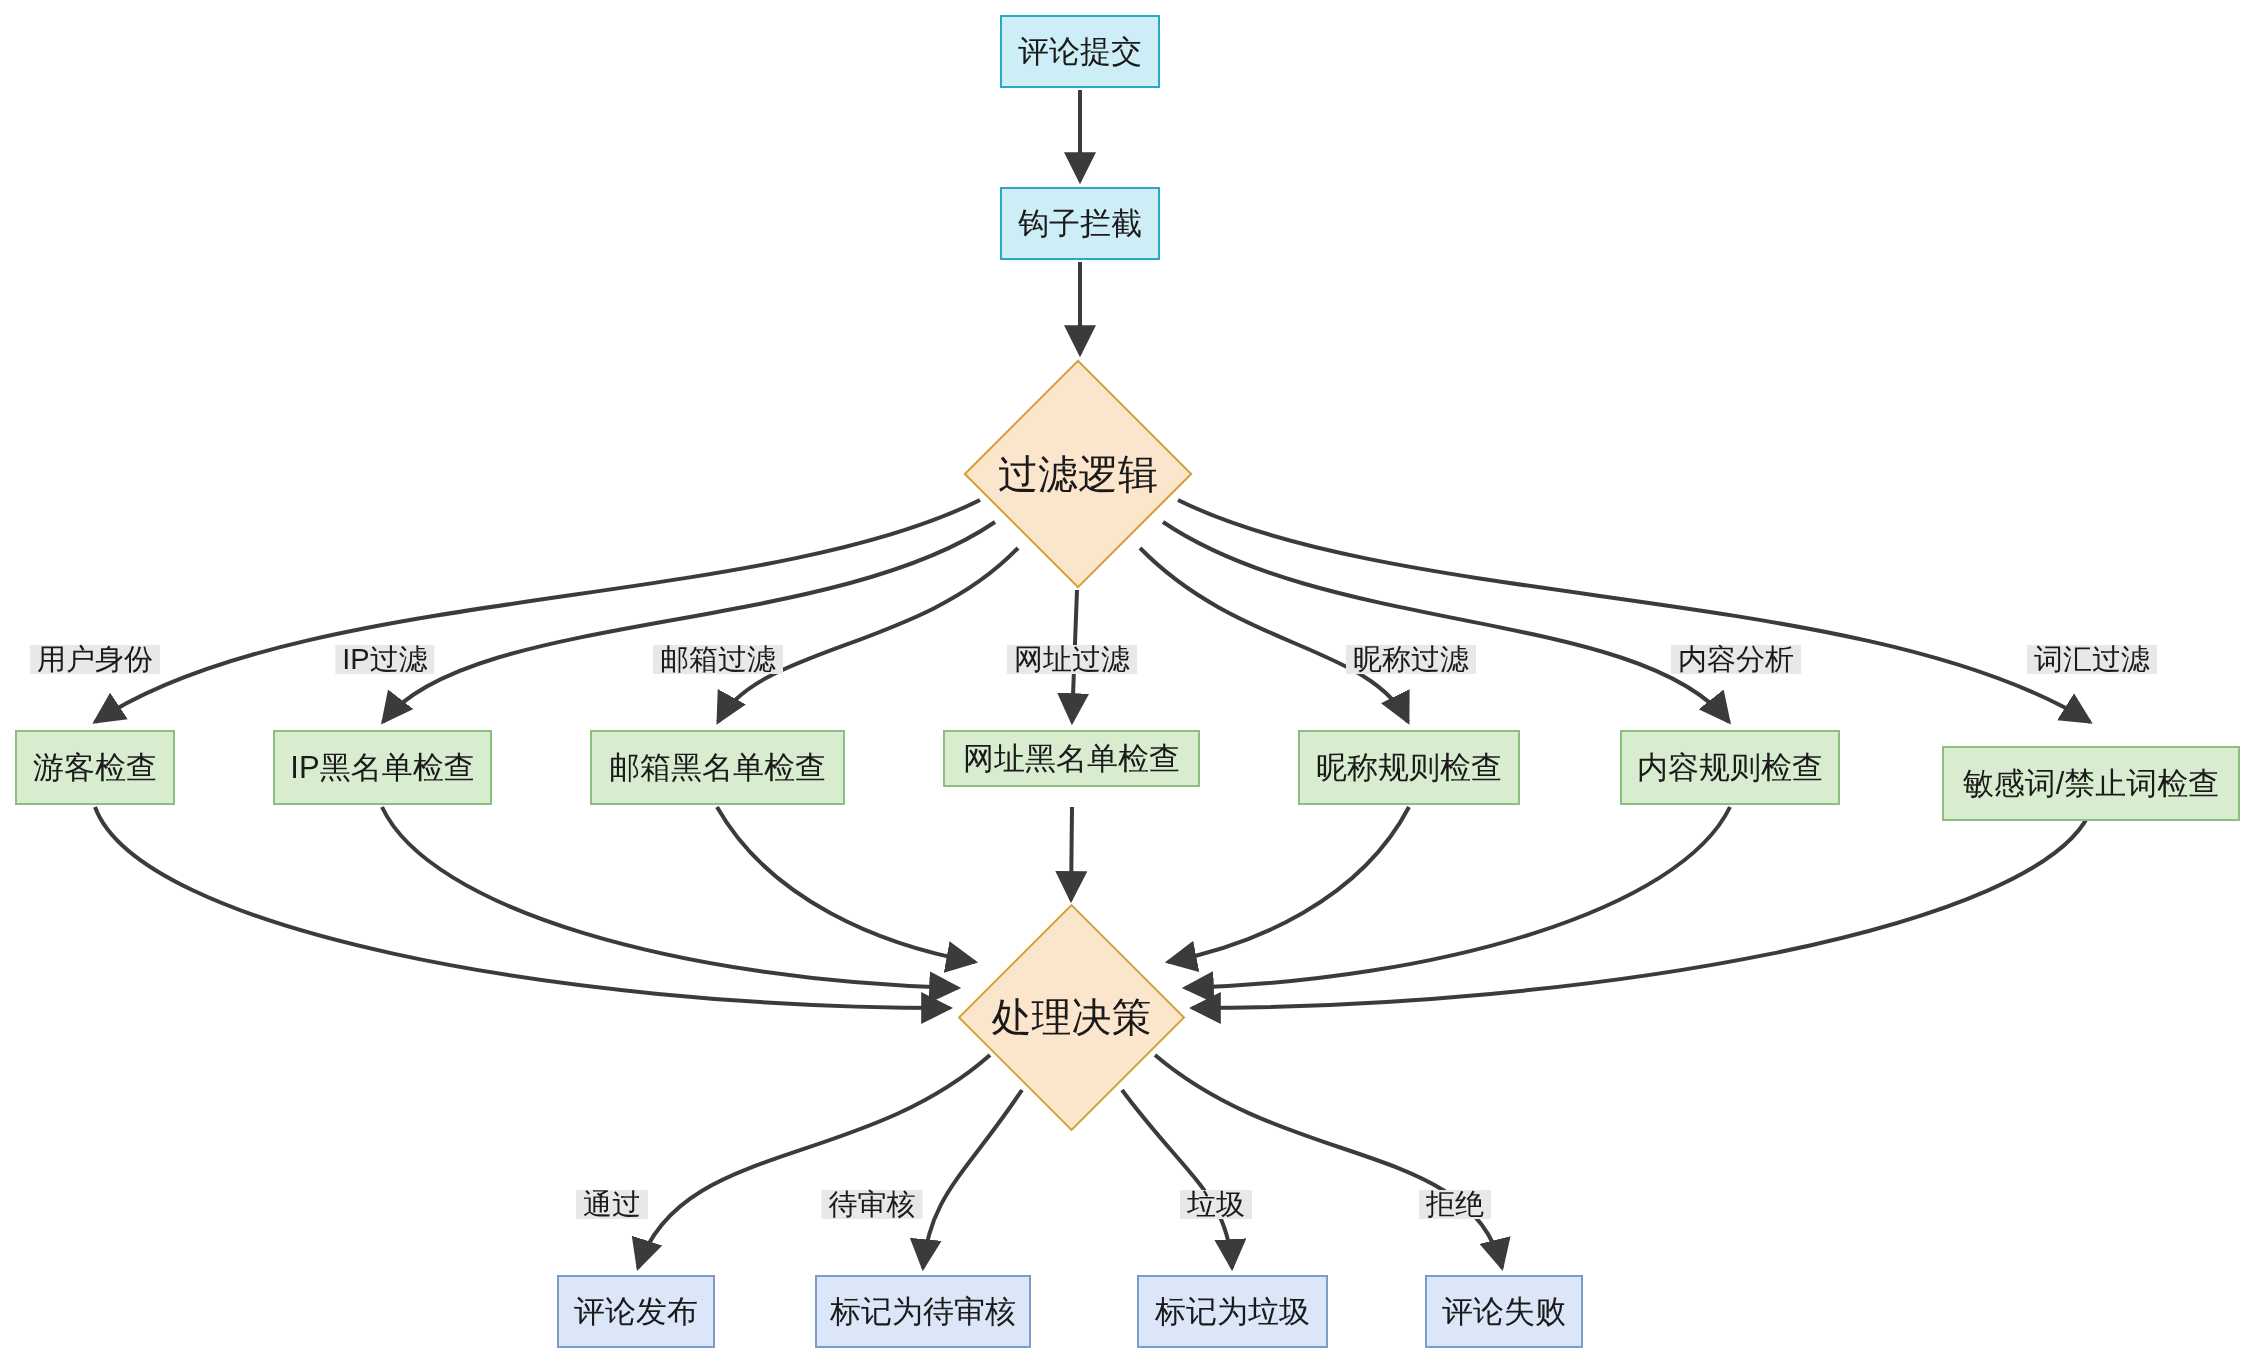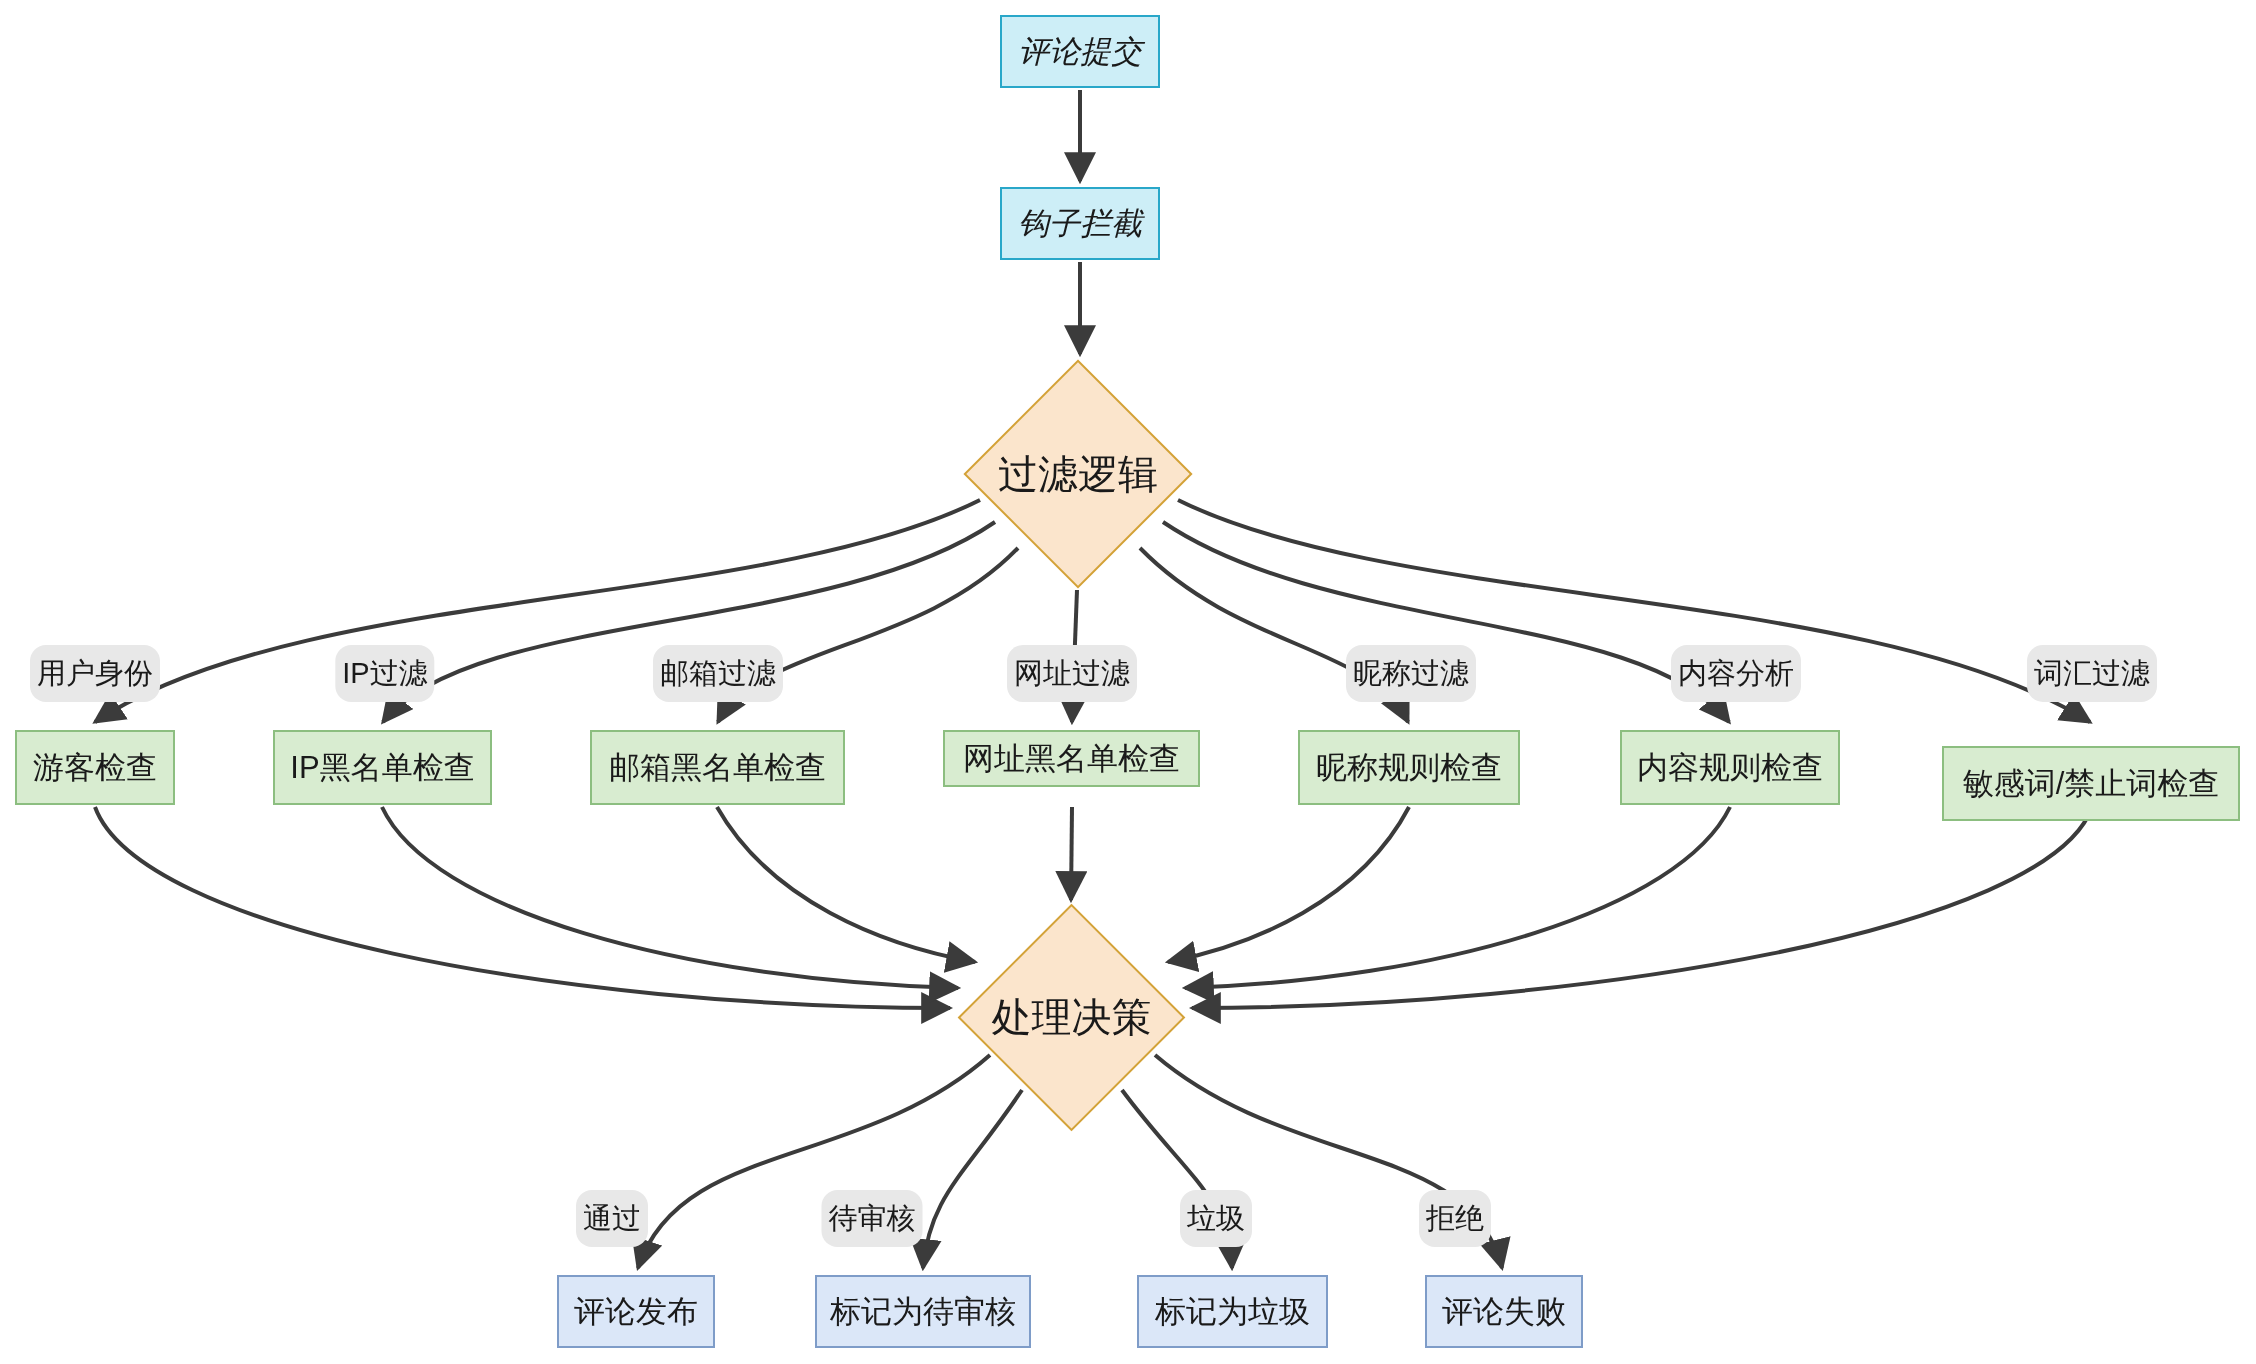--- a/index.html
+++ b/index.html
@@ -7,38 +7,38 @@
     position:relative;width:2256px;height:1364px;background:#ffffff;overflow:hidden;
     font-family:"Liberation Sans","DejaVu Sans",sans-serif;color:var(--text-color,#1a1a1a);
   }
   svg.edge-layer{position:absolute;left:0;top:0;}
   svg.edge-layer path.edge{stroke:var(--edge-color,#3b3b3b);stroke-width:4;fill:none;}
   .node{
     position:absolute;display:flex;align-items:center;justify-content:center;
     font-size:31px;line-height:1;text-align:center;box-sizing:border-box;border:2px solid #000;
     z-index:3;
   }
-  .node.cyan{background:var(--cyan-fill,#cdeef7);border-color:var(--cyan-stroke,#29a7c9);font-style:italic;}
+  .node.cyan{background:var(--cyan-fill,#cdeef7);border-color:var(--cyan-stroke,#29a7c9);}
   .node.green{background:var(--green-fill,#d8ecd0);border-color:var(--green-stroke,#8cbe80);text-align:right;}
   .node.blue{background:var(--blue-fill,#dbe7f8);border-color:var(--blue-stroke,#7e9cc8);}
   .diamond-wrap{position:absolute;z-index:2;}
   .diamond-shape{
     position:absolute;left:0;top:0;width:100%;height:100%;
     transform:rotate(45deg);box-sizing:border-box;
     background:var(--peach-fill,#fbe5cc);border:2px solid var(--peach-stroke,#d3a237);
   }
   .diamond-label{
     position:absolute;left:0;top:0;width:100%;height:100%;
     display:flex;align-items:center;justify-content:center;
     font-size:40px;z-index:3;
   }
   .edge-label{
     position:absolute;transform:translateX(-50%);
     background:var(--label-bg,#e8e8e8);color:var(--text-color,#1a1a1a);
-    font-size:29px;line-height:1;padding:14px 7px;white-space:nowrap;z-index:4;border-radius:16px;
+    font-size:29px;line-height:1;padding:0 7px;white-space:nowrap;z-index:4;
   }
 </style>
 </head>
 <body>
 
 <div class="canvas">
 
   <svg class="edge-layer" width="2256" height="1364">
     <defs>
       <marker id="arrowhead" viewBox="0 0 10 10" refX="9" refY="5" markerWidth="8" markerHeight="8" orient="auto" markerUnits="strokeWidth">

